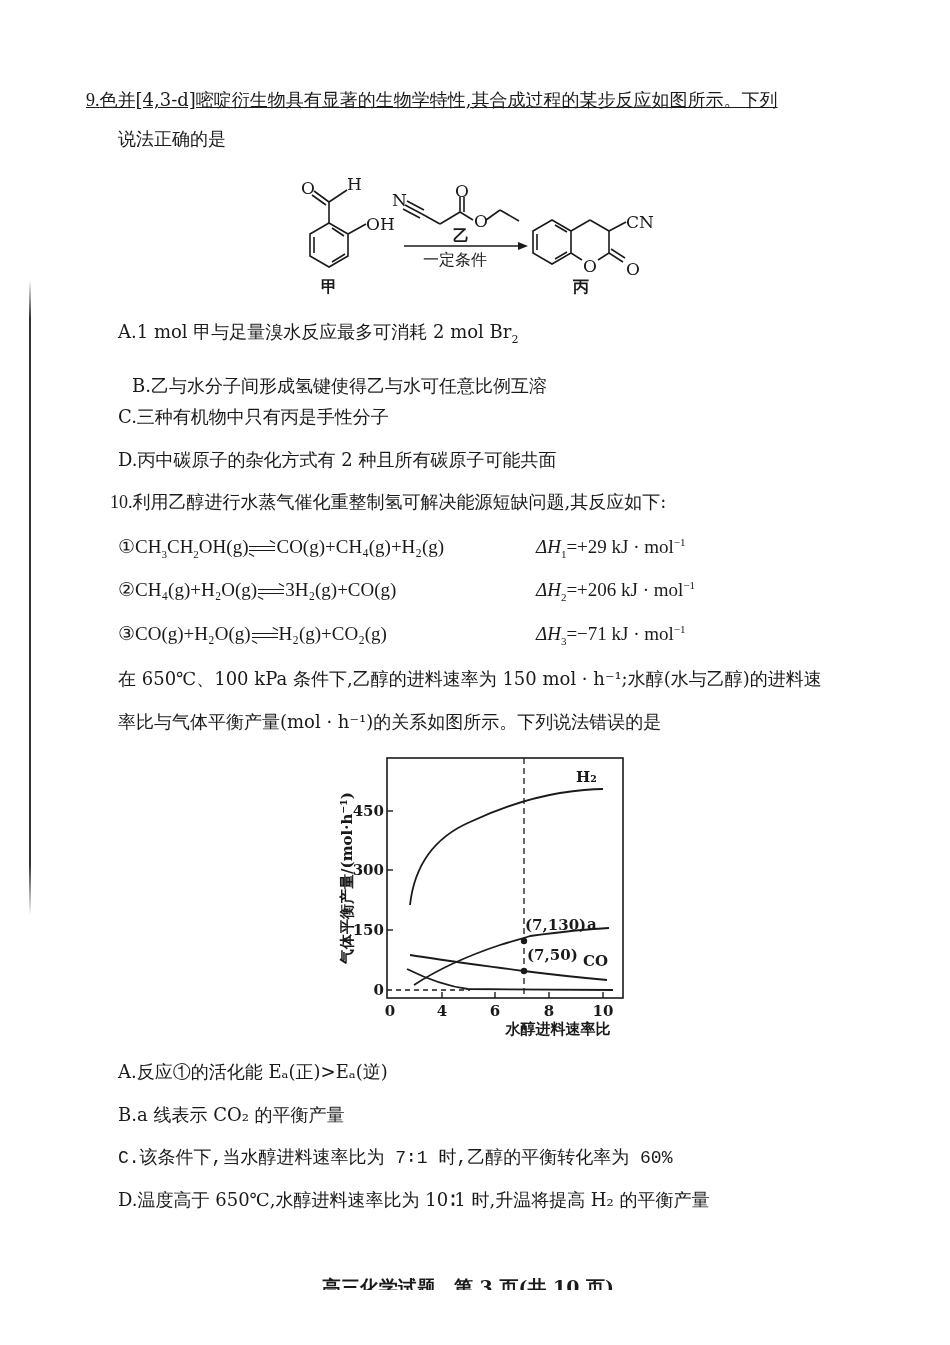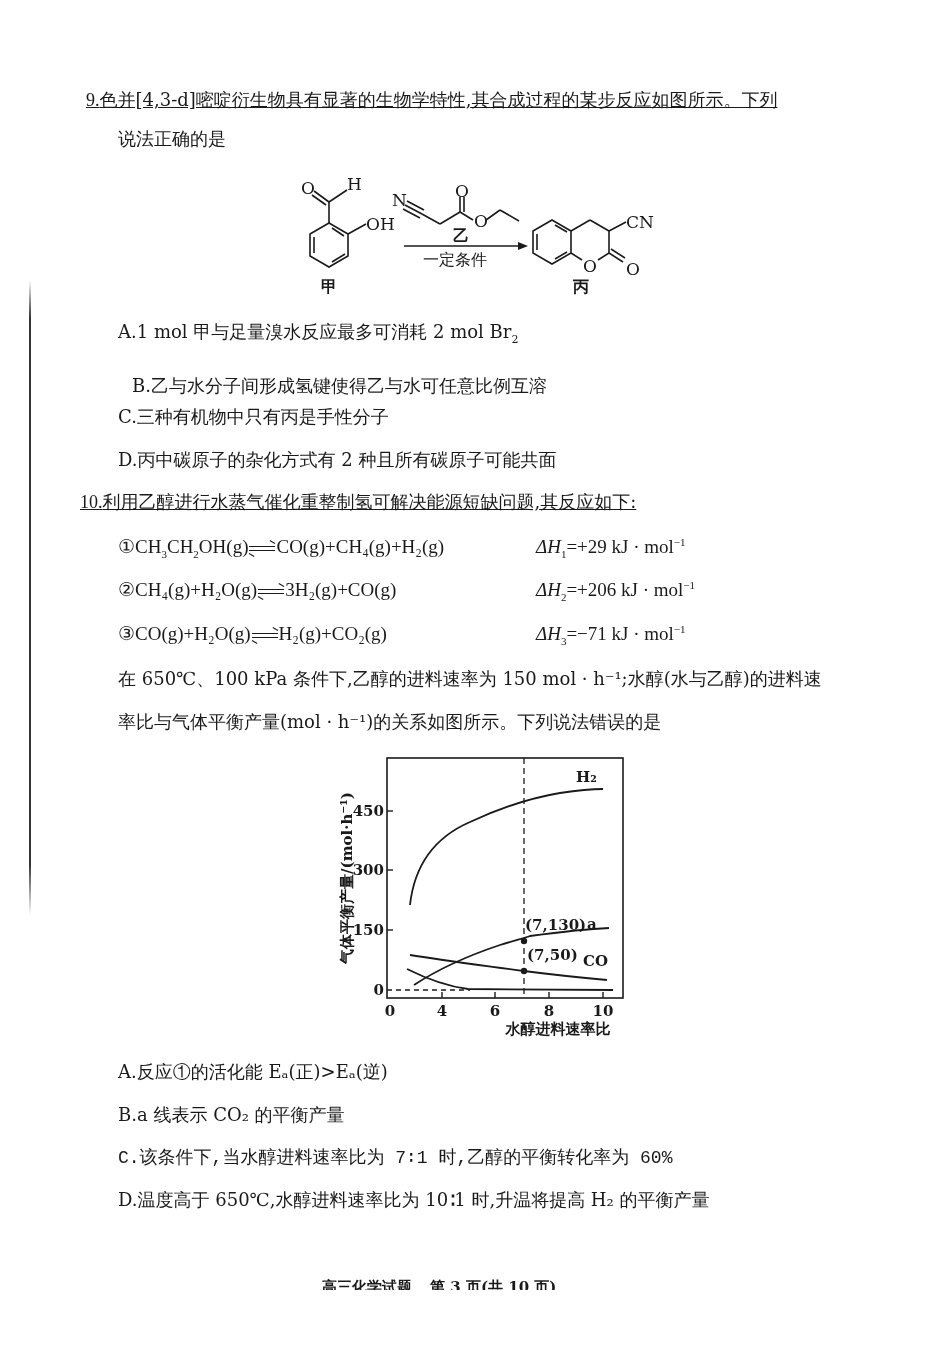--- a/index.html
+++ b/index.html
@@ -18,21 +18,21 @@
   .eq { position:absolute; white-space:nowrap; font-family:Liberation Serif, serif; font-size:19px; line-height:24px; }
   .eq .dh { position:absolute; left:418px; top:0; }
   .eq .dh i { font-style:italic; }
   .arrow-eq { display:inline-block; width:26px; height:10px; position:relative; vertical-align:middle; margin:0 1px; }
   .arrow-eq::before, .arrow-eq::after { content:""; position:absolute; left:0; right:0; height:1px; background:#1a1a1a; }
   .arrow-eq::before { top:2px; }
   .arrow-eq::after { top:6px; }
   .arrow-eq span.h1 { position:absolute; right:0; top:-1px; width:6px; height:1px; background:#1a1a1a; transform:rotate(30deg); transform-origin:right center; }
   .arrow-eq span.h2 { position:absolute; left:0; top:9px; width:6px; height:1px; background:#1a1a1a; transform:rotate(30deg); transform-origin:left center; }
   svg text { font-family:"DejaVu Serif","Liberation Serif",serif; }
-  .footer { position:absolute; top:1274px; left:322px; font-size:15px; font-weight:bold; white-space:nowrap; height:16px; overflow:hidden; line-height:26px; }
+  .footer { position:absolute; top:1274px; left:322px; font-size:19px; font-weight:bold; white-space:nowrap; height:16px; overflow:hidden; line-height:26px; }
   .footer span { margin-right:18px; }
 </style>
 </head>
 <body>
 
 <div class="page-margin-line"></div>
 
 <div class="line" style="left:86px; top:88px;text-decoration:underline;">
   <span class="qnum">9.</span><span>色并[4,3-d]嘧啶衍生物具有显著的生物学特性,其合成过程的某步反应如图所示。下列</span>
 </div>
@@ -108,21 +108,21 @@
 <div class="line" style="left:132px; top:362px;margin-top:12px;">
   <span>B.</span><span>乙与水分子间形成氢键使得乙与水可任意比例互溶</span>
 </div>
 <div class="line" style="left:118px; top:405px;">
   <span>C.</span><span>三种有机物中只有丙是手性分子</span>
 </div>
 <div class="line" style="left:118px; top:448px;">
   <span>D.</span><span>丙中碳原子的杂化方式有 2 种且所有碳原子可能共面</span>
 </div>
 
-<div class="line" style="left:80px; top:490px;text-decoration:underline;">
+<div class="line" style="left:110px; top:490px;">
   <span class="qnum">10.</span><span>利用乙醇进行水蒸气催化重整制氢可解决能源短缺问题,其反应如下:</span>
 </div>
 
 <div class="eq" style="left:118px; top:535px; width:640px;">
   <span>①</span>CH<sub>3</sub>CH<sub>2</sub>OH(g)<span class="arrow-eq"><span class="h1"></span><span class="h2"></span></span><span>CO(g)+CH₄(g)+H₂(g)</span>
   <span class="dh"><i>ΔH</i><sub>1</sub><span>=+29 kJ · mol</span><sup>−1</sup></span>
 </div>
 <div class="eq" style="left:118px; top:578px; width:640px;">
   <span>②</span><span>CH₄(g)+H₂O(g)</span><span class="arrow-eq"><span class="h1"></span><span class="h2"></span></span><span>3H₂(g)+CO(g)</span>
   <span class="dh"><i>ΔH</i><sub>2</sub><span>=+206 kJ · mol</span><sup>−1</sup></span>

